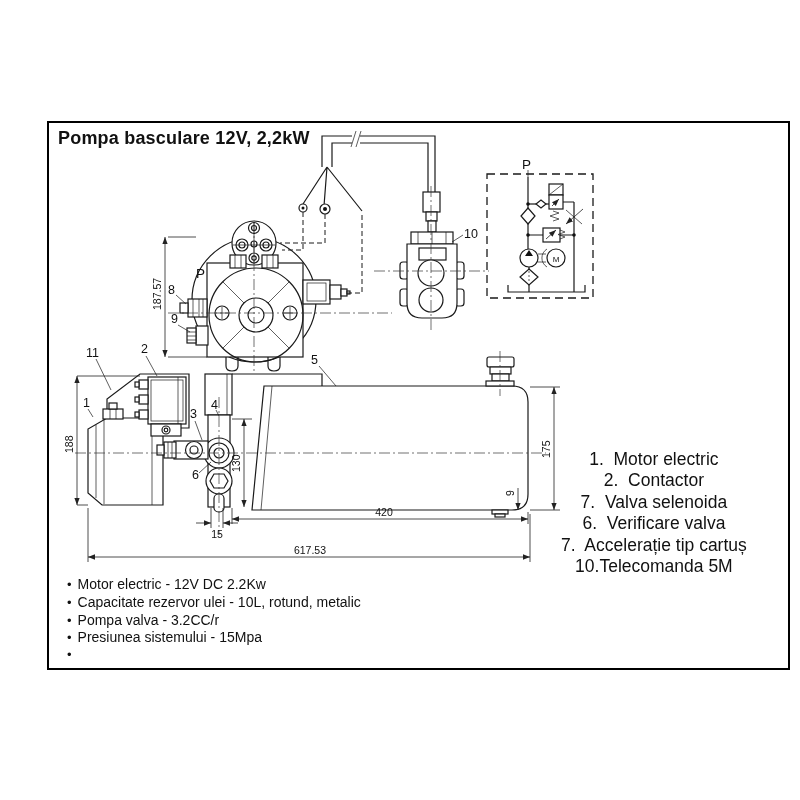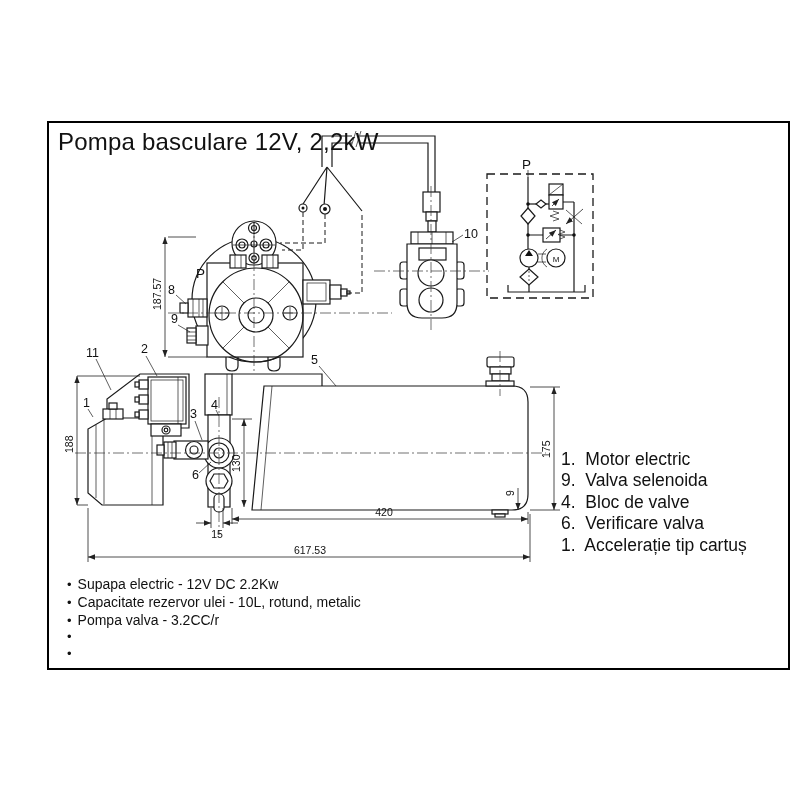--- a/index.html
+++ b/index.html
@@ -1,22 +1,22 @@
 <!DOCTYPE html>
 <html><head>
 <meta charset="utf-8">
 <style>
   html,body{margin:0;padding:0;background:#fff;width:800px;height:800px;overflow:hidden;
     font-family:"Liberation Sans", sans-serif;color:#111;}
   .stage{position:relative;width:800px;height:800px;background:#fff;}
   svg{position:absolute;left:0;top:0;}
   .frame{position:absolute;left:47px;top:121px;width:743px;height:549px;border:2px solid #000;box-sizing:border-box;}
-  .title{position:absolute;left:58px;top:128px;font-size:24px;letter-spacing:.2px;white-space:pre;}
+  .title{position:absolute;left:58px;top:128px;font-size:18px;letter-spacing:.2px;white-space:pre;font-weight:bold;}
   .legend{position:absolute;left:561px;top:449px;font-size:17.5px;line-height:21.4px;}
-  .legend .row{white-space:pre;}
+  .legend .row{white-space:pre;text-align:center;}
   .specs{position:absolute;left:67px;top:576px;font-size:14px;line-height:16.8px;}
   .specs .row{white-space:pre;display:flex;align-items:baseline;}
   .specs .bullet{font-size:13px;margin-right:6px;}
   
   .ln{stroke:#1a1a1a;stroke-width:1.2;fill:none;}
   .lnf{stroke:#1a1a1a;stroke-width:1.2;fill:#fff;}
   .thin{stroke:#1a1a1a;stroke-width:.7;fill:none;}
   .dim{stroke:#222;stroke-width:.8;fill:none;}
   .cl{stroke:#333;stroke-width:.7;fill:none;stroke-dasharray:11 3 2 3;}
   .dash{stroke:#1a1a1a;stroke-width:1;fill:none;stroke-dasharray:5 3;}
@@ -308,40 +308,42 @@
         <path class="dim" d="M530,387 H560 M530,510 H560"></path>
         <text class="dimtxt" transform="translate(550 458) rotate(-90)">175</text>
       </g>
     </g>
   </svg>
 
   <div class="title">Pompa basculare 12V, 2,2kW</div>
 
   <div class="legend">
     <div class="row">1.  Motor electric</div>
-    <div class="row">9.  Valva selenoida</div>
-    <div class="row">4.  Bloc de valve</div>
+    <div class="row">2.  Contactor</div>
+    <div class="row">7.  Valva selenoida</div>
     <div class="row">6.  Verificare valva</div>
-    <div class="row">1.  Accelerație tip cartuș</div>
+    <div class="row">7.  Accelerație tip cartuș</div>
+    <div class="row">10.Telecomanda 5M</div>
   </div>
 
   <div class="specs">
     <div class="row">
       <span class="bullet">•</span>
-      <span>Supapa electric - 12V DC 2.2Kw</span>
+      <span>Motor electric - 12V DC 2.2Kw</span>
     </div>
     <div class="row">
       <span class="bullet">•</span>
       <span>Capacitate rezervor ulei - 10L, rotund, metalic</span>
     </div>
     <div class="row">
       <span class="bullet">•</span>
       <span>Pompa valva - 3.2CC/r</span>
     </div>
     <div class="row">
       <span class="bullet">•</span>
+      <span>Presiunea sistemului - 15Mpa</span>
     </div>
     <div class="row">
       <span class="bullet">•</span>
     </div>
   </div>
 
 </div>
 
 </body></html>

